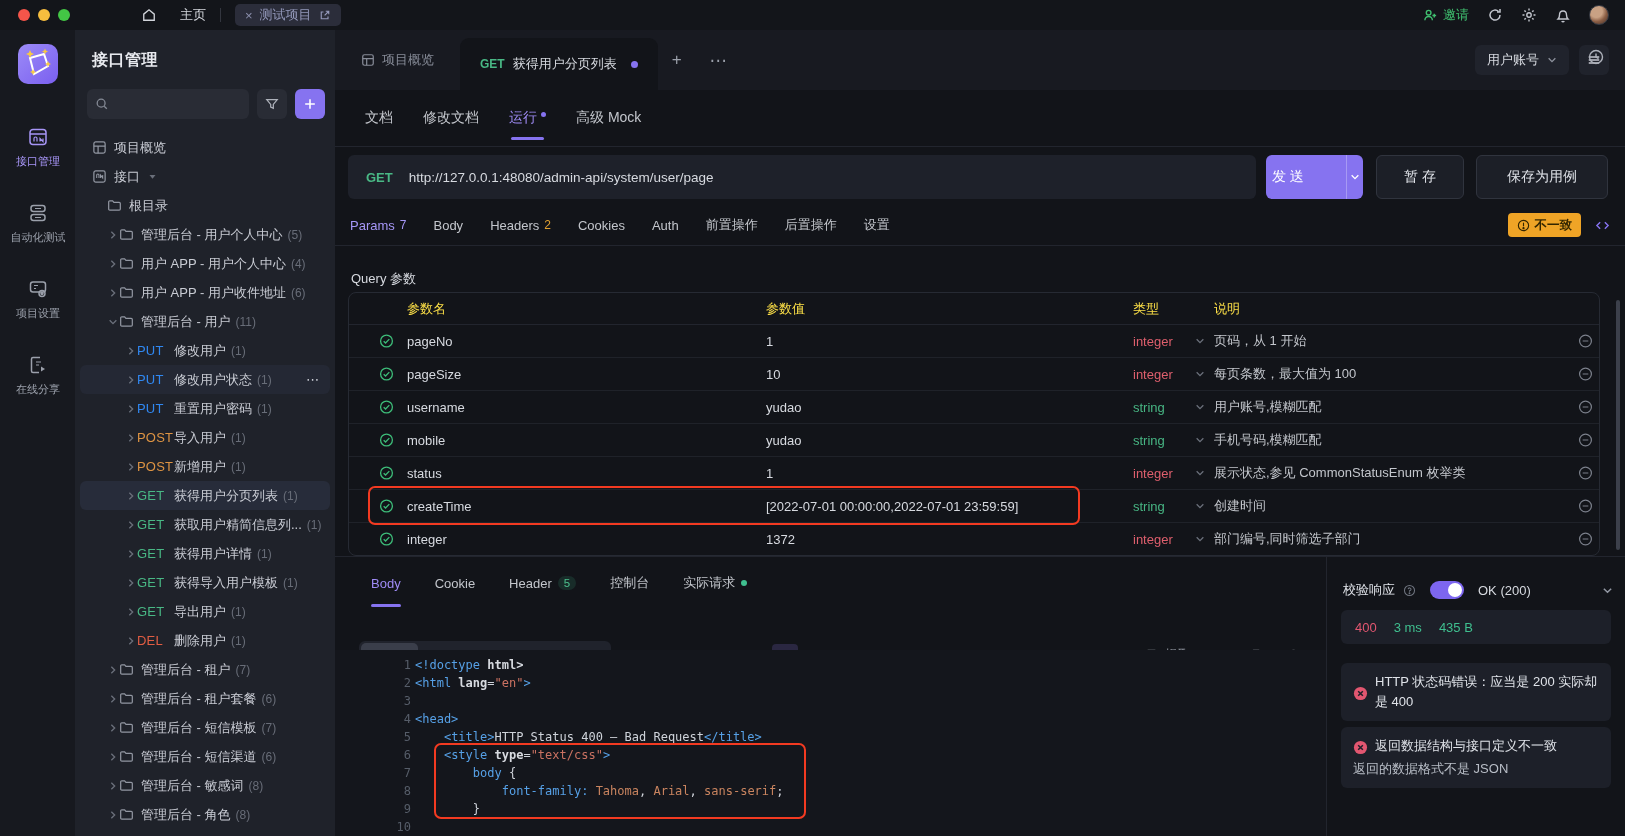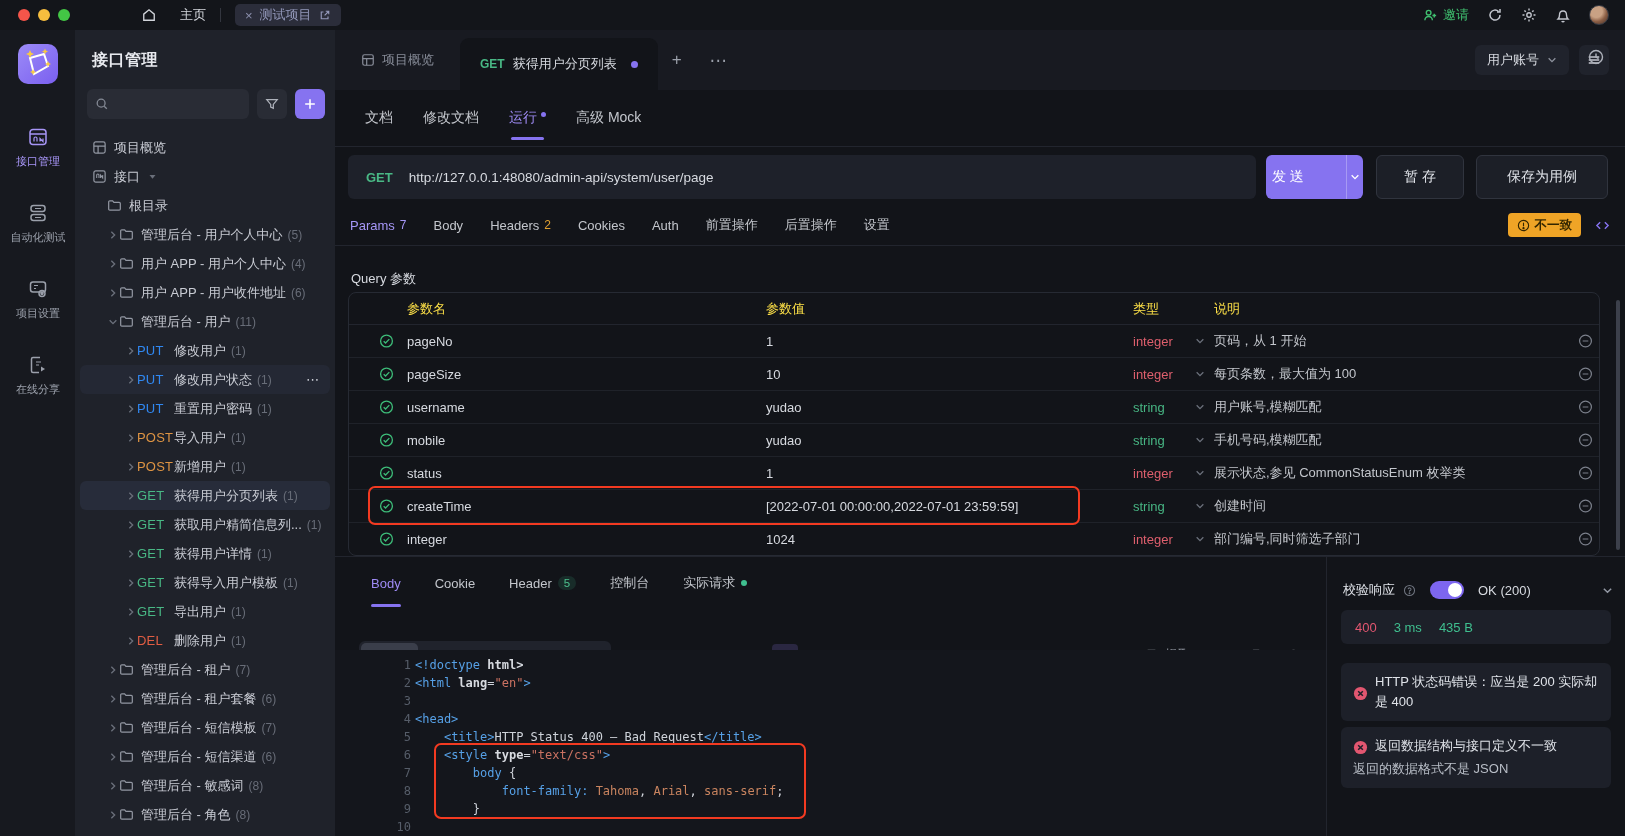--- a/index.html
+++ b/index.html
@@ -863,21 +863,21 @@
         </span>
       </div>
       <div class="q-row">
         <span class="ico qc ck" style="left: 30px;">
           <svg width="15" height="15" viewBox="0 0 16 16" fill="none" stroke="currentColor" stroke-width="1.4">
             <circle cx="8" cy="8" r="6.3"></circle>
             <path d="m5 8.2 2 2 4-4.2"></path>
           </svg>
         </span>
         <span class="qc" style="left: 58px;">integer</span>
-        <span class="qc" style="left: 417px;">1024</span>
+        <span class="qc" style="left: 417px;">1372</span>
         <span class="qc q-type-int" style="left: 784px;">integer</span>
         <span class="ico qc q-chev" style="left: 846px;">
           <svg width="10" height="10" viewBox="0 0 12 12" fill="none" stroke="currentColor" stroke-width="1.6">
             <path d="m2 4 4 4 4-4"></path>
           </svg>
         </span>
         <span class="qc q-desc" style="left: 865px;">部门编号,同时筛选子部门</span>
         <span class="ico qc mn" style="left: 1229px;">
           <svg width="15" height="15" viewBox="0 0 16 16" fill="none" stroke="currentColor" stroke-width="1.3">
             <circle cx="8" cy="8" r="6.3"></circle>

